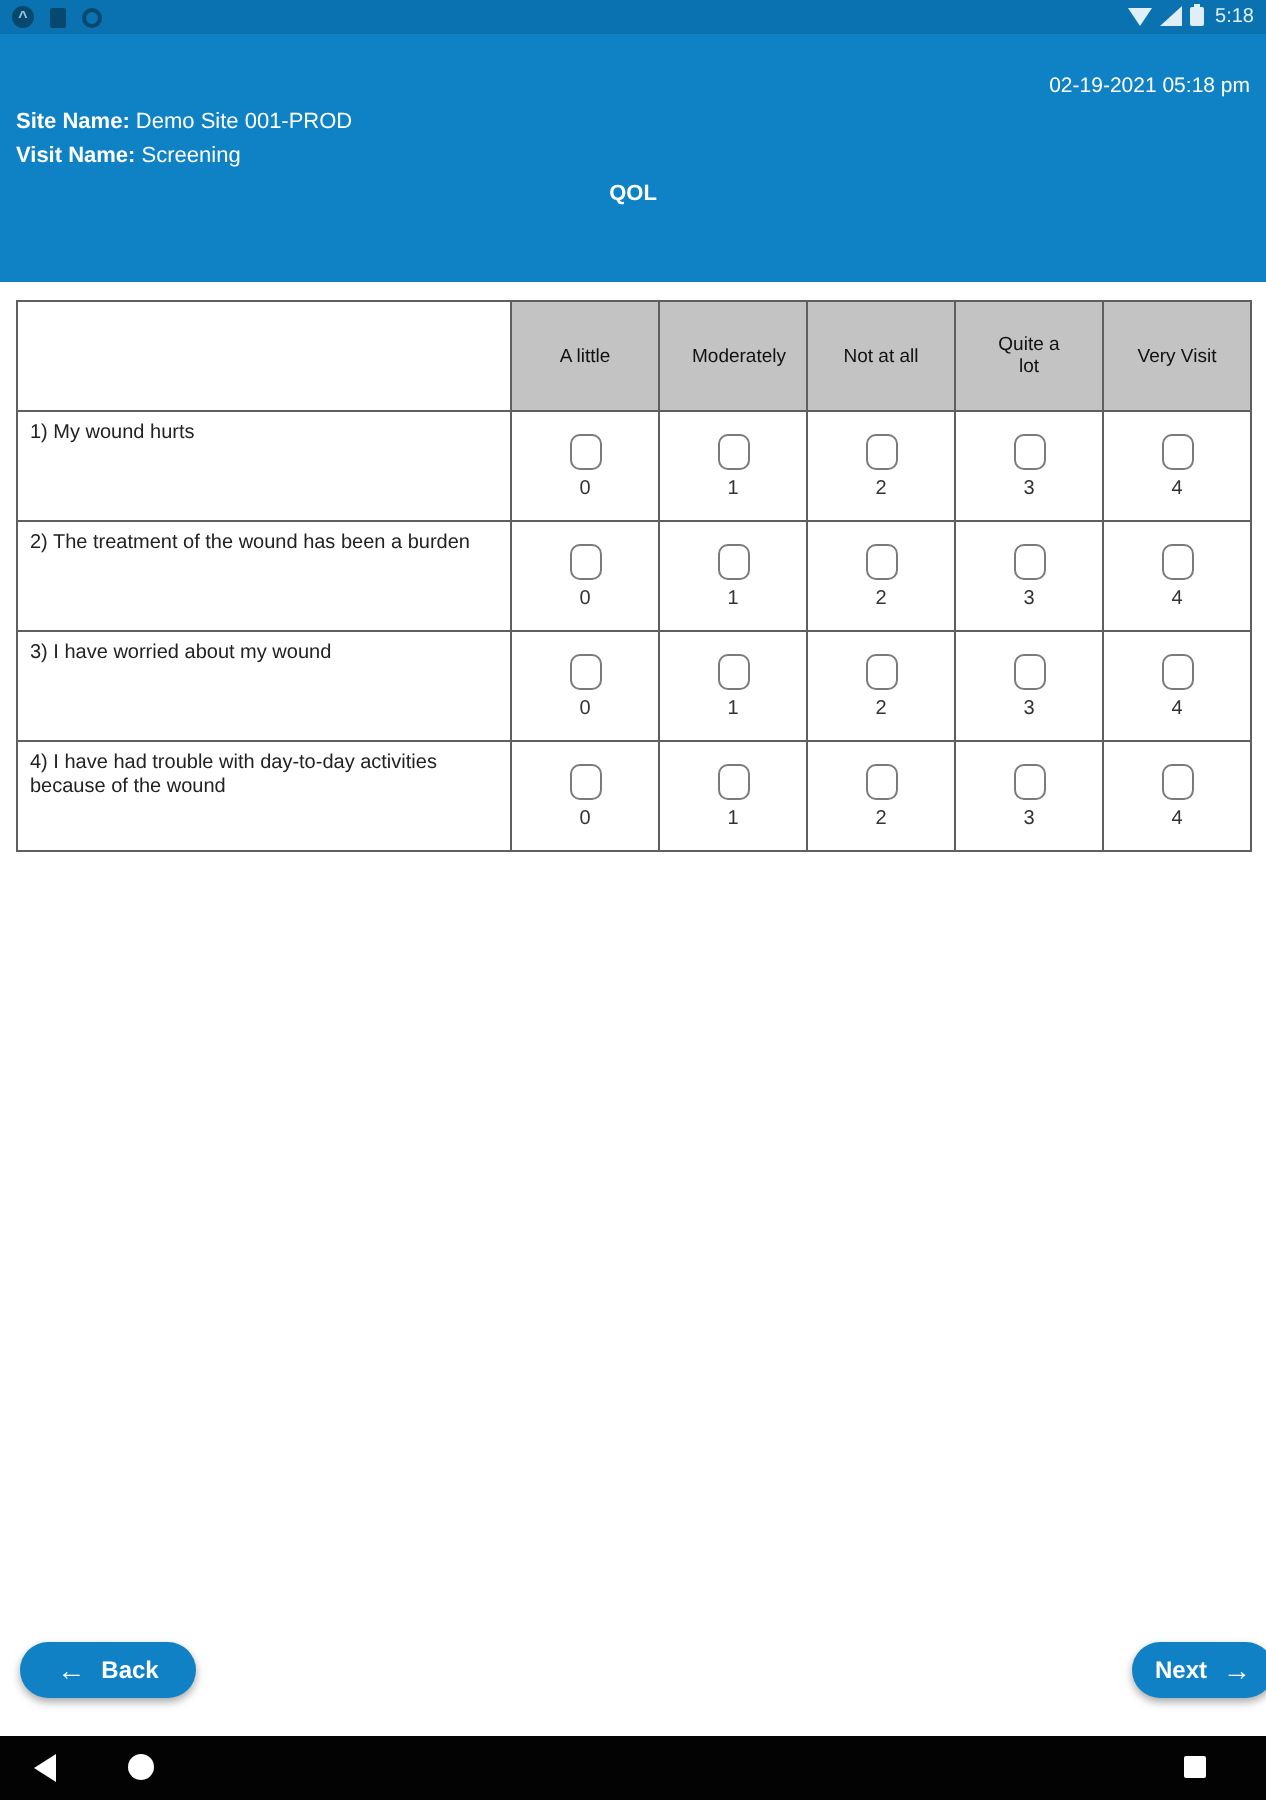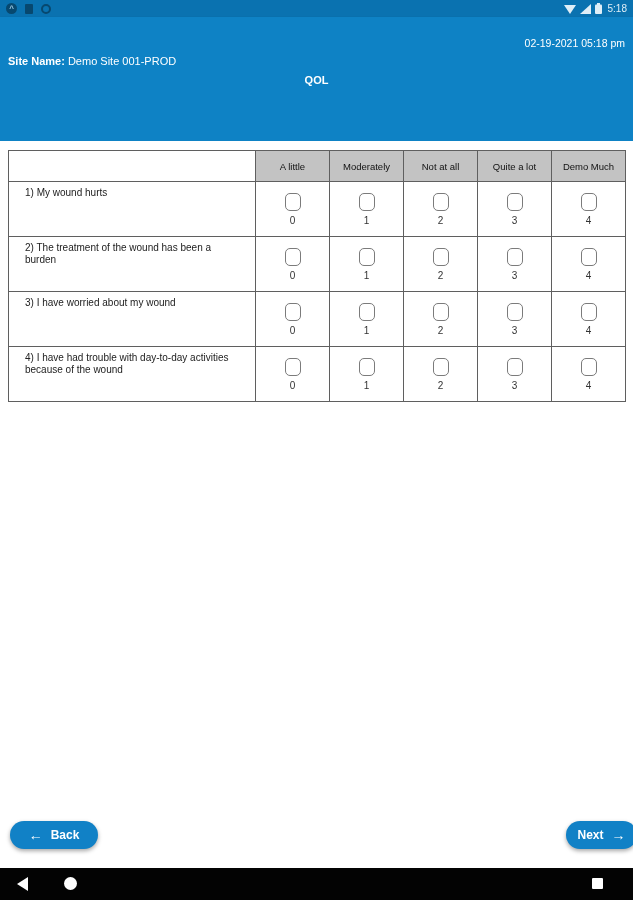--- a/index.html
+++ b/index.html
@@ -27,23 +27,23 @@
   .hdr-title{text-align:center;font-size:11px;font-weight:bold;margin-top:4px;}
 
   
   .content{position:absolute;top:141px;left:0;width:100%;height:727px;background:#ffffff;}
   .section-title{margin:62px 0 0 8px;font-size:14px;font-weight:bold;text-decoration:underline;color:#111;}
 
   table.qtable{border-collapse:collapse;table-layout:fixed;width:617px;margin:9px 0 0 8px;}
   table.qtable col.c-q{width:247px;}
   table.qtable col.c-o{width:74px;}
   .qtable th,.qtable td{border:1px solid #5f5f5f;}
-  .qtable th{height:31px;font-size:9.5px;font-weight:normal;color:#111;background:#c3c3c3;padding:4px;}
+  .qtable th{height:31px;font-size:9.5px;font-weight:normal;color:#111;background:#c3c3c3;padding:16px;}
   .qtable th.blank-h{background:#ffffff;}
-  .q-cell{font-size:10px;color:#222;vertical-align:top;padding:5px 16px;height:55px;line-height:12px;}
+  .q-cell{font-size:10px;color:#222;vertical-align:top;padding:5px 6px;height:55px;line-height:12px;}
   .opt-cell{text-align:center;vertical-align:middle;padding:0;}
   .opt-inner{display:flex;flex-direction:column;align-items:center;gap:4px;}
   .radio{width:16px;height:18px;border:1.5px solid #7b7b7b;border-radius:5px;background:#fff;display:inline-block;cursor:pointer;}
   .optval{font-size:10px;color:#333;}
 
   
   .pill-btn{position:absolute;top:821px;height:28px;background:#1181c6;border:none;border-radius:14px;
     color:#ffffff;font-size:12px;font-weight:bold;display:flex;align-items:center;justify-content:center;gap:8px;
     box-shadow:0 2px 4px rgba(0,0,0,0.35);cursor:pointer;padding:0 14px;}
   .btn-back{left:10px;width:88px;}
@@ -88,20 +88,24 @@
       <span class="sb-time">5:18</span>
     </div>
   </div>
 
   <div class="header">
     <div class="hdr-date">02-19-2021 05:18 pm</div>
     <div class="hdr-field">
       <b>Site Name:</b>
       <span>Demo Site 001-PROD</span>
     </div>
+    <div class="hdr-field">
+      <b>Visit Name:</b>
+      <span>Screening</span>
+    </div>
     <div class="hdr-title">QOL</div>
   </div>
 
   <div class="content">
 
     <table class="qtable">
       <colgroup>
         <col class="c-q">
           <col class="c-o">
           <col class="c-o">
@@ -109,21 +113,21 @@
           <col class="c-o">
           <col class="c-o">
       </colgroup>
       <thead>
         <tr>
           <th class="blank-h"></th>
         <th>A little</th>
             <th>Moderately</th>
             <th>Not at all</th>
             <th>Quite a lot</th>
-            <th>Demo Much</th>
+            <th>Very Visit</th>
           </tr>
       </thead>
       <tbody>
           <tr>
             <td class="q-cell">1) My wound hurts</td>
             <td class="opt-cell">
               <span class="opt-inner">
                 <span class="radio"></span>
                 <span class="optval">0</span>
               </span>

